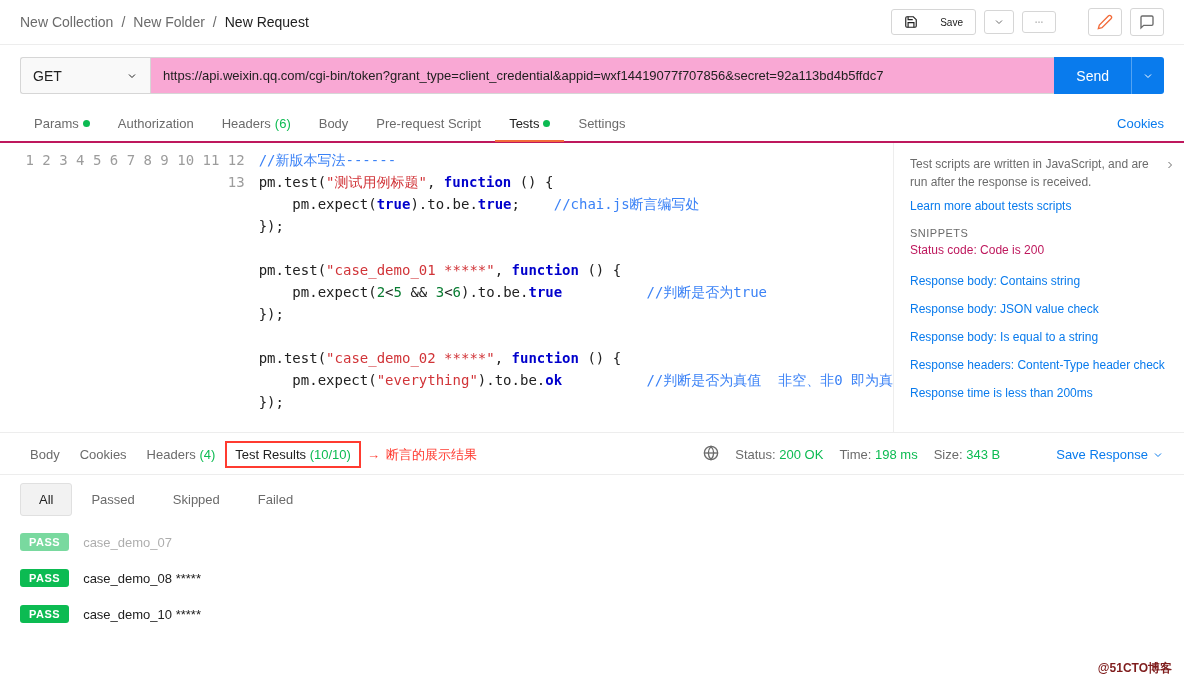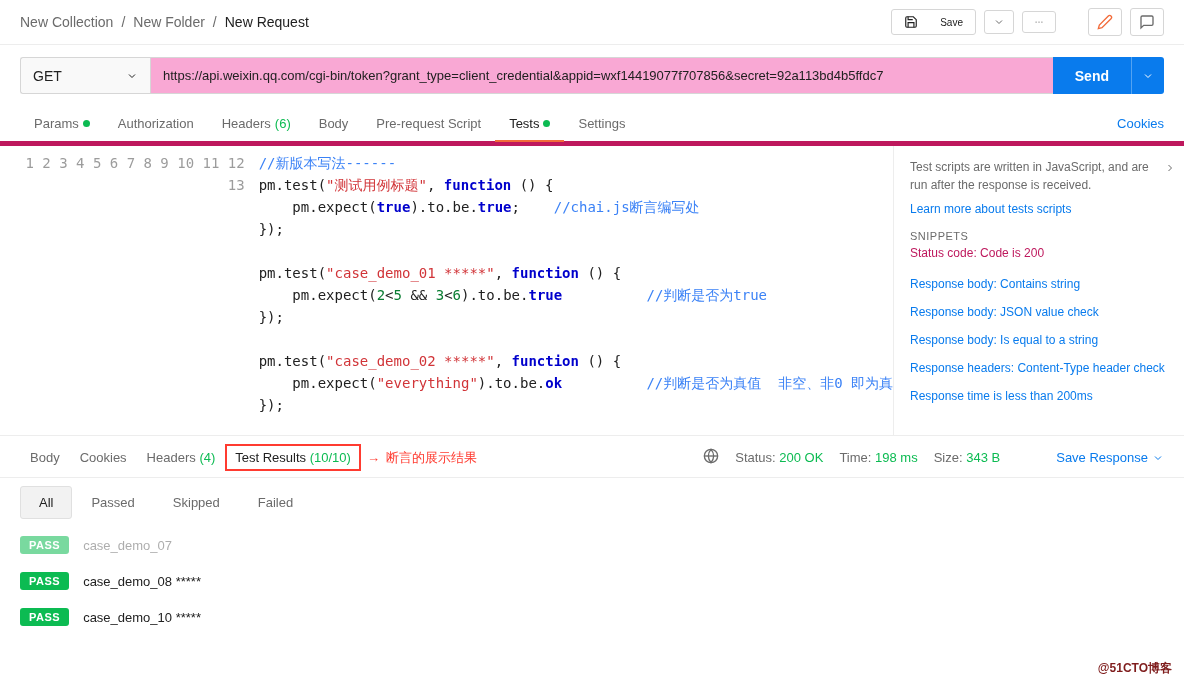--- a/index.html
+++ b/index.html
@@ -13,25 +13,25 @@
 .save-btn svg { width: 14px; height: 14px; }
 .chev-btn, .dots-btn, .icon-btn { border: 1px solid #d6d6d6; padding: 5px 8px; border-radius: 3px; background: #fff; cursor: pointer; color: #6b6b6b; display: flex; align-items: center; justify-content: center; }
 .icon-btn svg { width: 16px; height: 16px; }
 .icon-btn.orange { color: #f26b3a; }
 .spacer-small { width: 16px; }
 
 .url-row { display: flex; align-items: stretch; padding: 12px 20px; gap: 0; }
 .method-select { display: flex; align-items: center; justify-content: space-between; border: 1px solid #d6d6d6; border-right: none; border-radius: 3px 0 0 3px; background: #f9f9f9; padding: 0 12px; width: 130px; font-size: 14px; font-weight: 500; color: #212121; cursor: pointer; }
 .method-select svg { width: 12px; height: 12px; }
 .url-input { flex: 1; border: 1px solid #d6d6d6; border-right: none; padding: 10px 12px; font-size: 13px; color: #212121; background: #f9a8d4; outline: none; }
-.send-btn { background: #097bed; color: #fff; border: none; padding: 0 22px; font-size: 14px; font-weight: 700; cursor: pointer; display: flex; align-items: center; }
+.send-btn { background: #097bed; color: #fff; border: none; padding: 0 22px; font-size: 14px; font-weight: 400; cursor: pointer; display: flex; align-items: center; }
 .send-chev { background: #097bed; color: #fff; border: none; border-left: 1px solid rgba(255,255,255,0.3); padding: 0 10px; border-radius: 0 3px 3px 0; cursor: pointer; display: flex; align-items: center; }
 .send-chev svg { width: 12px; height: 12px; }
 
-.tabs-row { display: flex; align-items: center; padding: 0 20px; border-bottom: 5px solid #be185d; position: relative; }
+.tabs-row { display: flex; align-items: center; padding: 0 20px; border-bottom: 2px solid #be185d; position: relative; }
 .tab { padding: 10px 14px; font-size: 13px; color: #6b6b6b; cursor: pointer; position: relative; display: flex; align-items: center; gap: 4px; }
 .tab.active { color: #212121; }
 .tab.active::after { content: ''; position: absolute; left: 0; right: 0; bottom: -1px; height: 2px; background: #f26b3a; }
 .dot { width: 7px; height: 7px; border-radius: 50%; background: #0cbb52; display: inline-block; }
 .count-g { color: #0cbb52; }
 .cookies-link { margin-left: auto; color: #097bed; cursor: pointer; font-size: 13px; padding: 10px 0; }
 
 .editor-area { display: flex; height: 290px; border-bottom: 1px solid #ededed; }
 .editor { flex: 1; display: flex; font-family: Consolas, Monaco, monospace; font-size: 14px; line-height: 22px; padding: 6px 0 6px 12px; overflow: hidden; border-right: 1px solid #ededed; }
 .gutter { text-align: right; color: #9c9c9c; padding-right: 14px; user-select: none; }

